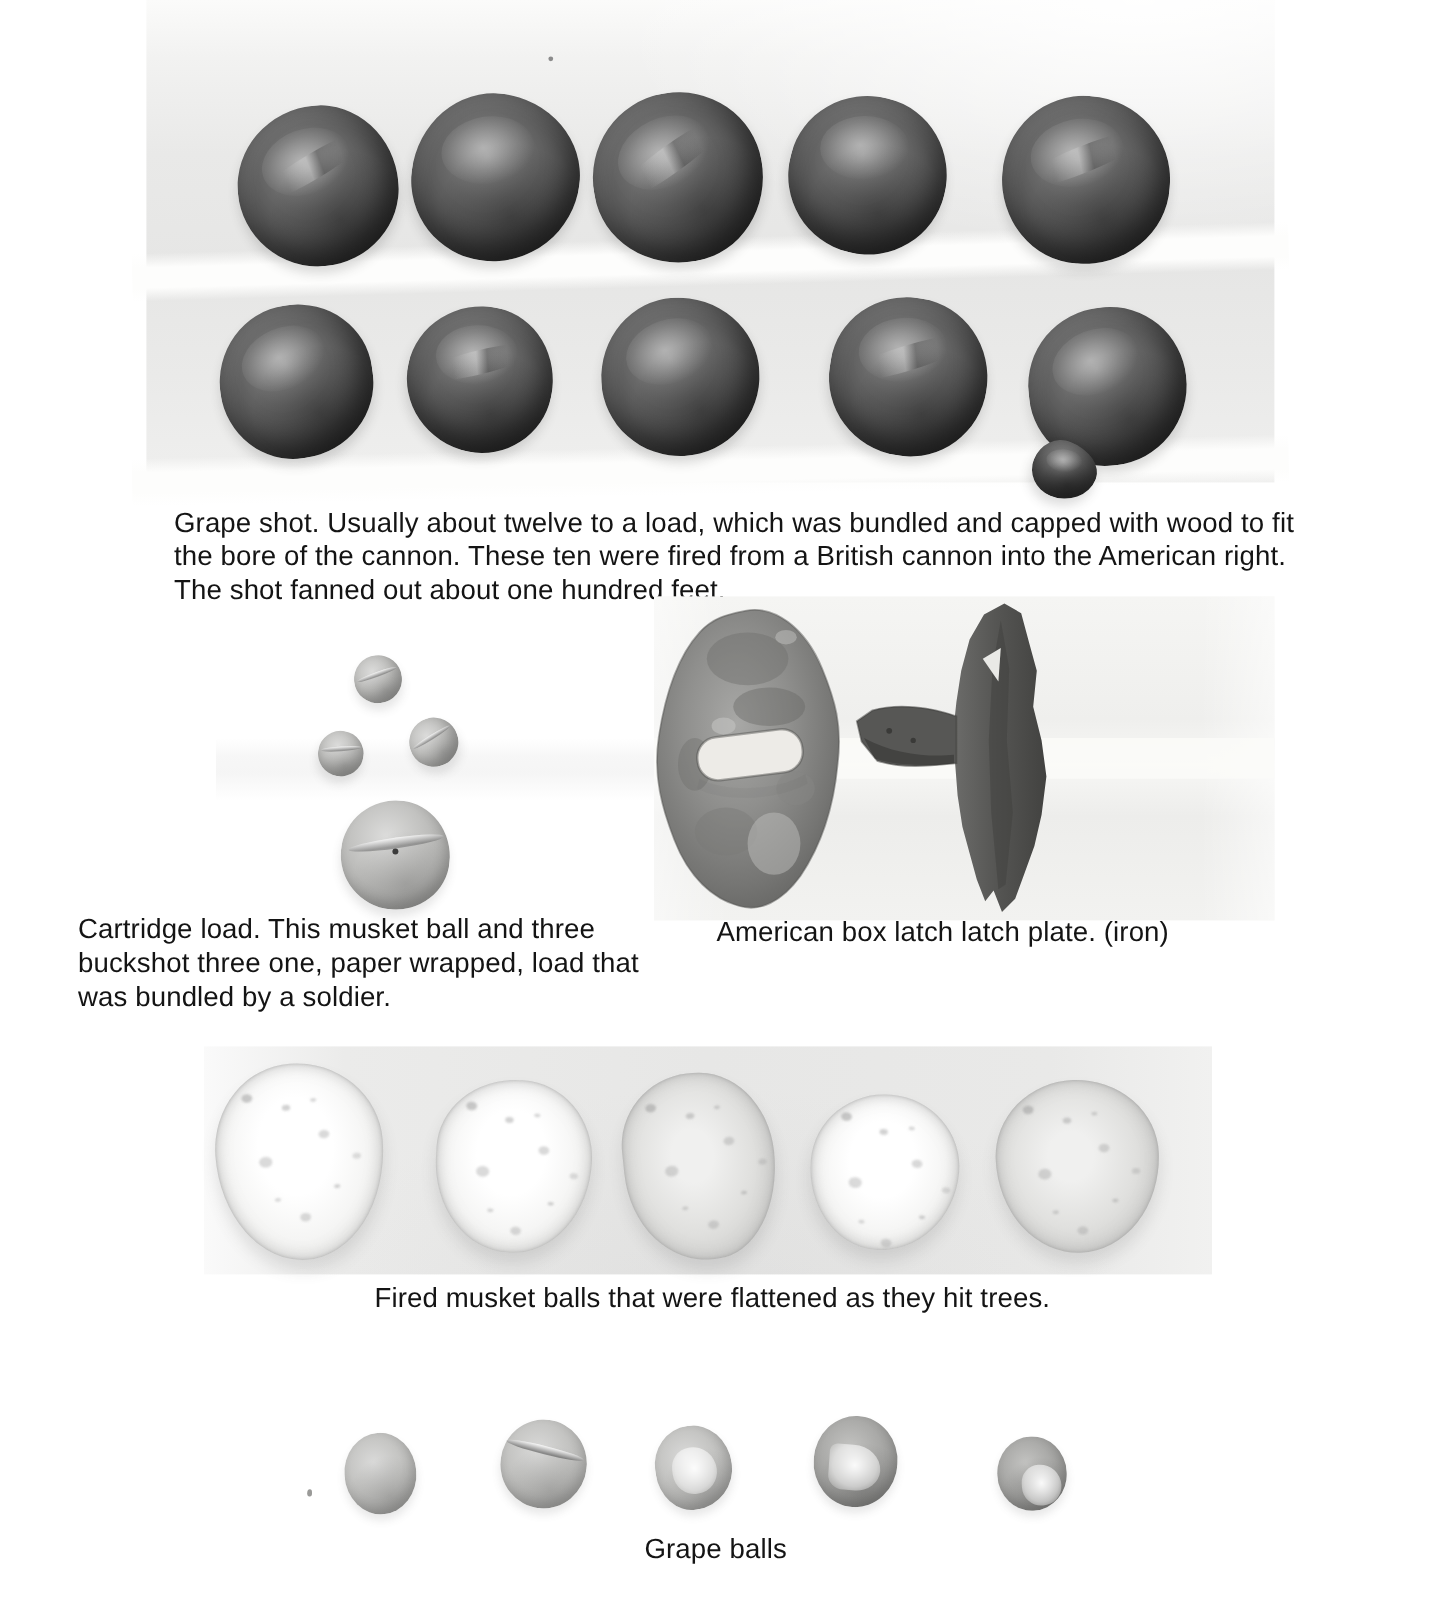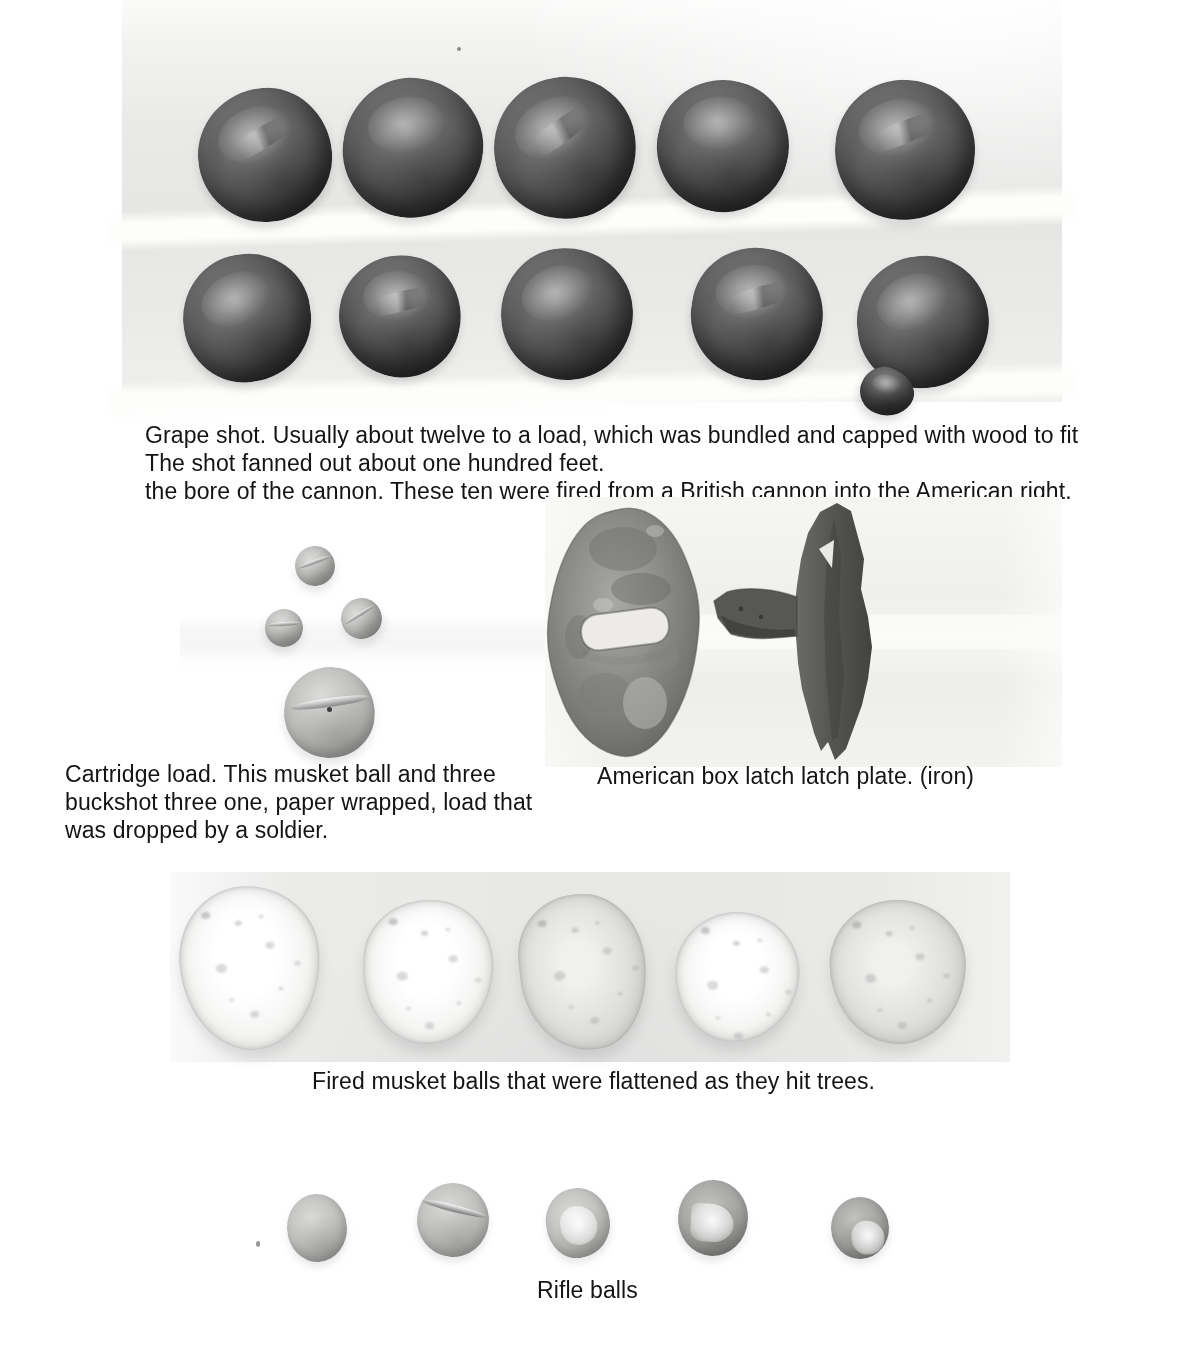--- a/index.html
+++ b/index.html
@@ -149,22 +149,22 @@
   <div class="gball ridge" style="left:217px;top:255px;width:122px;height:122px;border-radius:52% 48% 48% 52%/50% 52% 48% 50%;transform:rotate(12deg);"></div>
   <div class="gball" style="left:379px;top:248px;width:132px;height:132px;border-radius:48% 52% 50% 50%/51% 49% 51% 49%;transform:rotate(-3deg);"></div>
   <div class="gball ridge" style="left:569px;top:248px;width:132px;height:132px;border-radius:50% 50% 49% 51%/48% 52% 50% 50%;transform:rotate(9deg);"></div>
   <div class="gball" style="left:735px;top:256px;width:132px;height:132px;border-radius:51% 49% 51% 49%/50% 50% 52% 48%;transform:rotate(-6deg);"></div>
 
   <div class="gball" style="left:738px;top:368px;width:54px;height:48px;border-radius:42% 58% 56% 44%/52% 44% 56% 48%;transform:rotate(22deg);"></div>
 </div>
 
 <div class="caption" style="left:145px;top:421px;">
   <span>Grape shot. Usually about twelve to a load, which was bundled and capped with wood to fit</span>
+  <span>the bore of the cannon. These ten were fired from a British cannon into the American right.</span>
   <span>The shot fanned out about one hundred feet.</span>
-  <span>the bore of the cannon. These ten were fired from a British cannon into the American right.</span>
 </div>
 
 <div class="panel" id="panel-cartridge">
   <div class="lball crack" style="left:115px;top:41px;width:40px;height:40px;transform:rotate(-6deg);"></div>
   <div class="lball crack" style="left:85px;top:104px;width:38px;height:38px;transform:rotate(10deg);"></div>
   <div class="lball crack" style="left:161px;top:93px;width:41px;height:41px;transform:rotate(-18deg);"></div>
   <div class="lball crack" style="left:104px;top:162px;width:91px;height:91px;border-radius:51% 49% 50% 50%/50% 52% 48% 50%;transform:rotate(6deg);"></div>
   <div class="speck" style="left:147px;top:202px;width:5px;height:5px;background:#3c3c3c;"></div>
 </div>
 
@@ -223,21 +223,21 @@
       <path d="M 175 118 C 200 132, 230 134, 250 132 L 250 139 C 230 141, 205 142, 184 135 Z" fill="#2f2f2d" opacity=".5"></path>
       <circle cx="196" cy="112" r="2.4" fill="#3a3a38"></circle>
       <circle cx="216" cy="120" r="2.2" fill="#3a3a38"></circle>
     </g>
   </svg>
 </div>
 
 <div class="caption" style="left:65px;top:760px;">
   <span>Cartridge load. This musket ball and three</span>
   <span>buckshot three one, paper wrapped, load that</span>
-  <span>was dropped by a soldier.</span>
+  <span>was bundled by a soldier.</span>
 </div>
 
 <div class="caption" style="left:597px;top:762px;">
   <span>American box latch latch plate. (iron)</span>
 </div>
 
 <div class="panel" id="panel-flat">
   <div class="fball" style="left:10px;top:14px;width:140px;height:164px;border-radius:48% 52% 50% 50%/44% 42% 58% 56%;transform:rotate(-4deg);"></div>
   <div class="fball" style="left:193px;top:28px;width:130px;height:144px;border-radius:52% 48% 50% 50%/42% 46% 56% 54%;transform:rotate(3deg);"></div>
   <div class="fball darker" style="left:350px;top:22px;width:126px;height:156px;border-radius:50% 50% 46% 54%/40% 48% 56% 52%;transform:rotate(-6deg);"></div>
@@ -258,14 +258,14 @@
   </div>
   <div class="rball dark" style="left:428px;top:15px;width:70px;height:76px;transform:rotate(4deg);">
     <span class="patch" style="left:18%;top:32%;width:62%;height:50%;border-radius:20% 70% 60% 40%;"></span>
   </div>
   <div class="rball dark" style="left:581px;top:32px;width:58px;height:62px;transform:rotate(-3deg);">
     <span class="patch" style="left:34%;top:38%;width:58%;height:55%;"></span>
   </div>
 </div>
 
 <div class="caption" style="left:537px;top:1276px;">
-  <span>Rifle balls</span>
+  <span>Grape balls</span>
 </div>
 
 </body></html>

